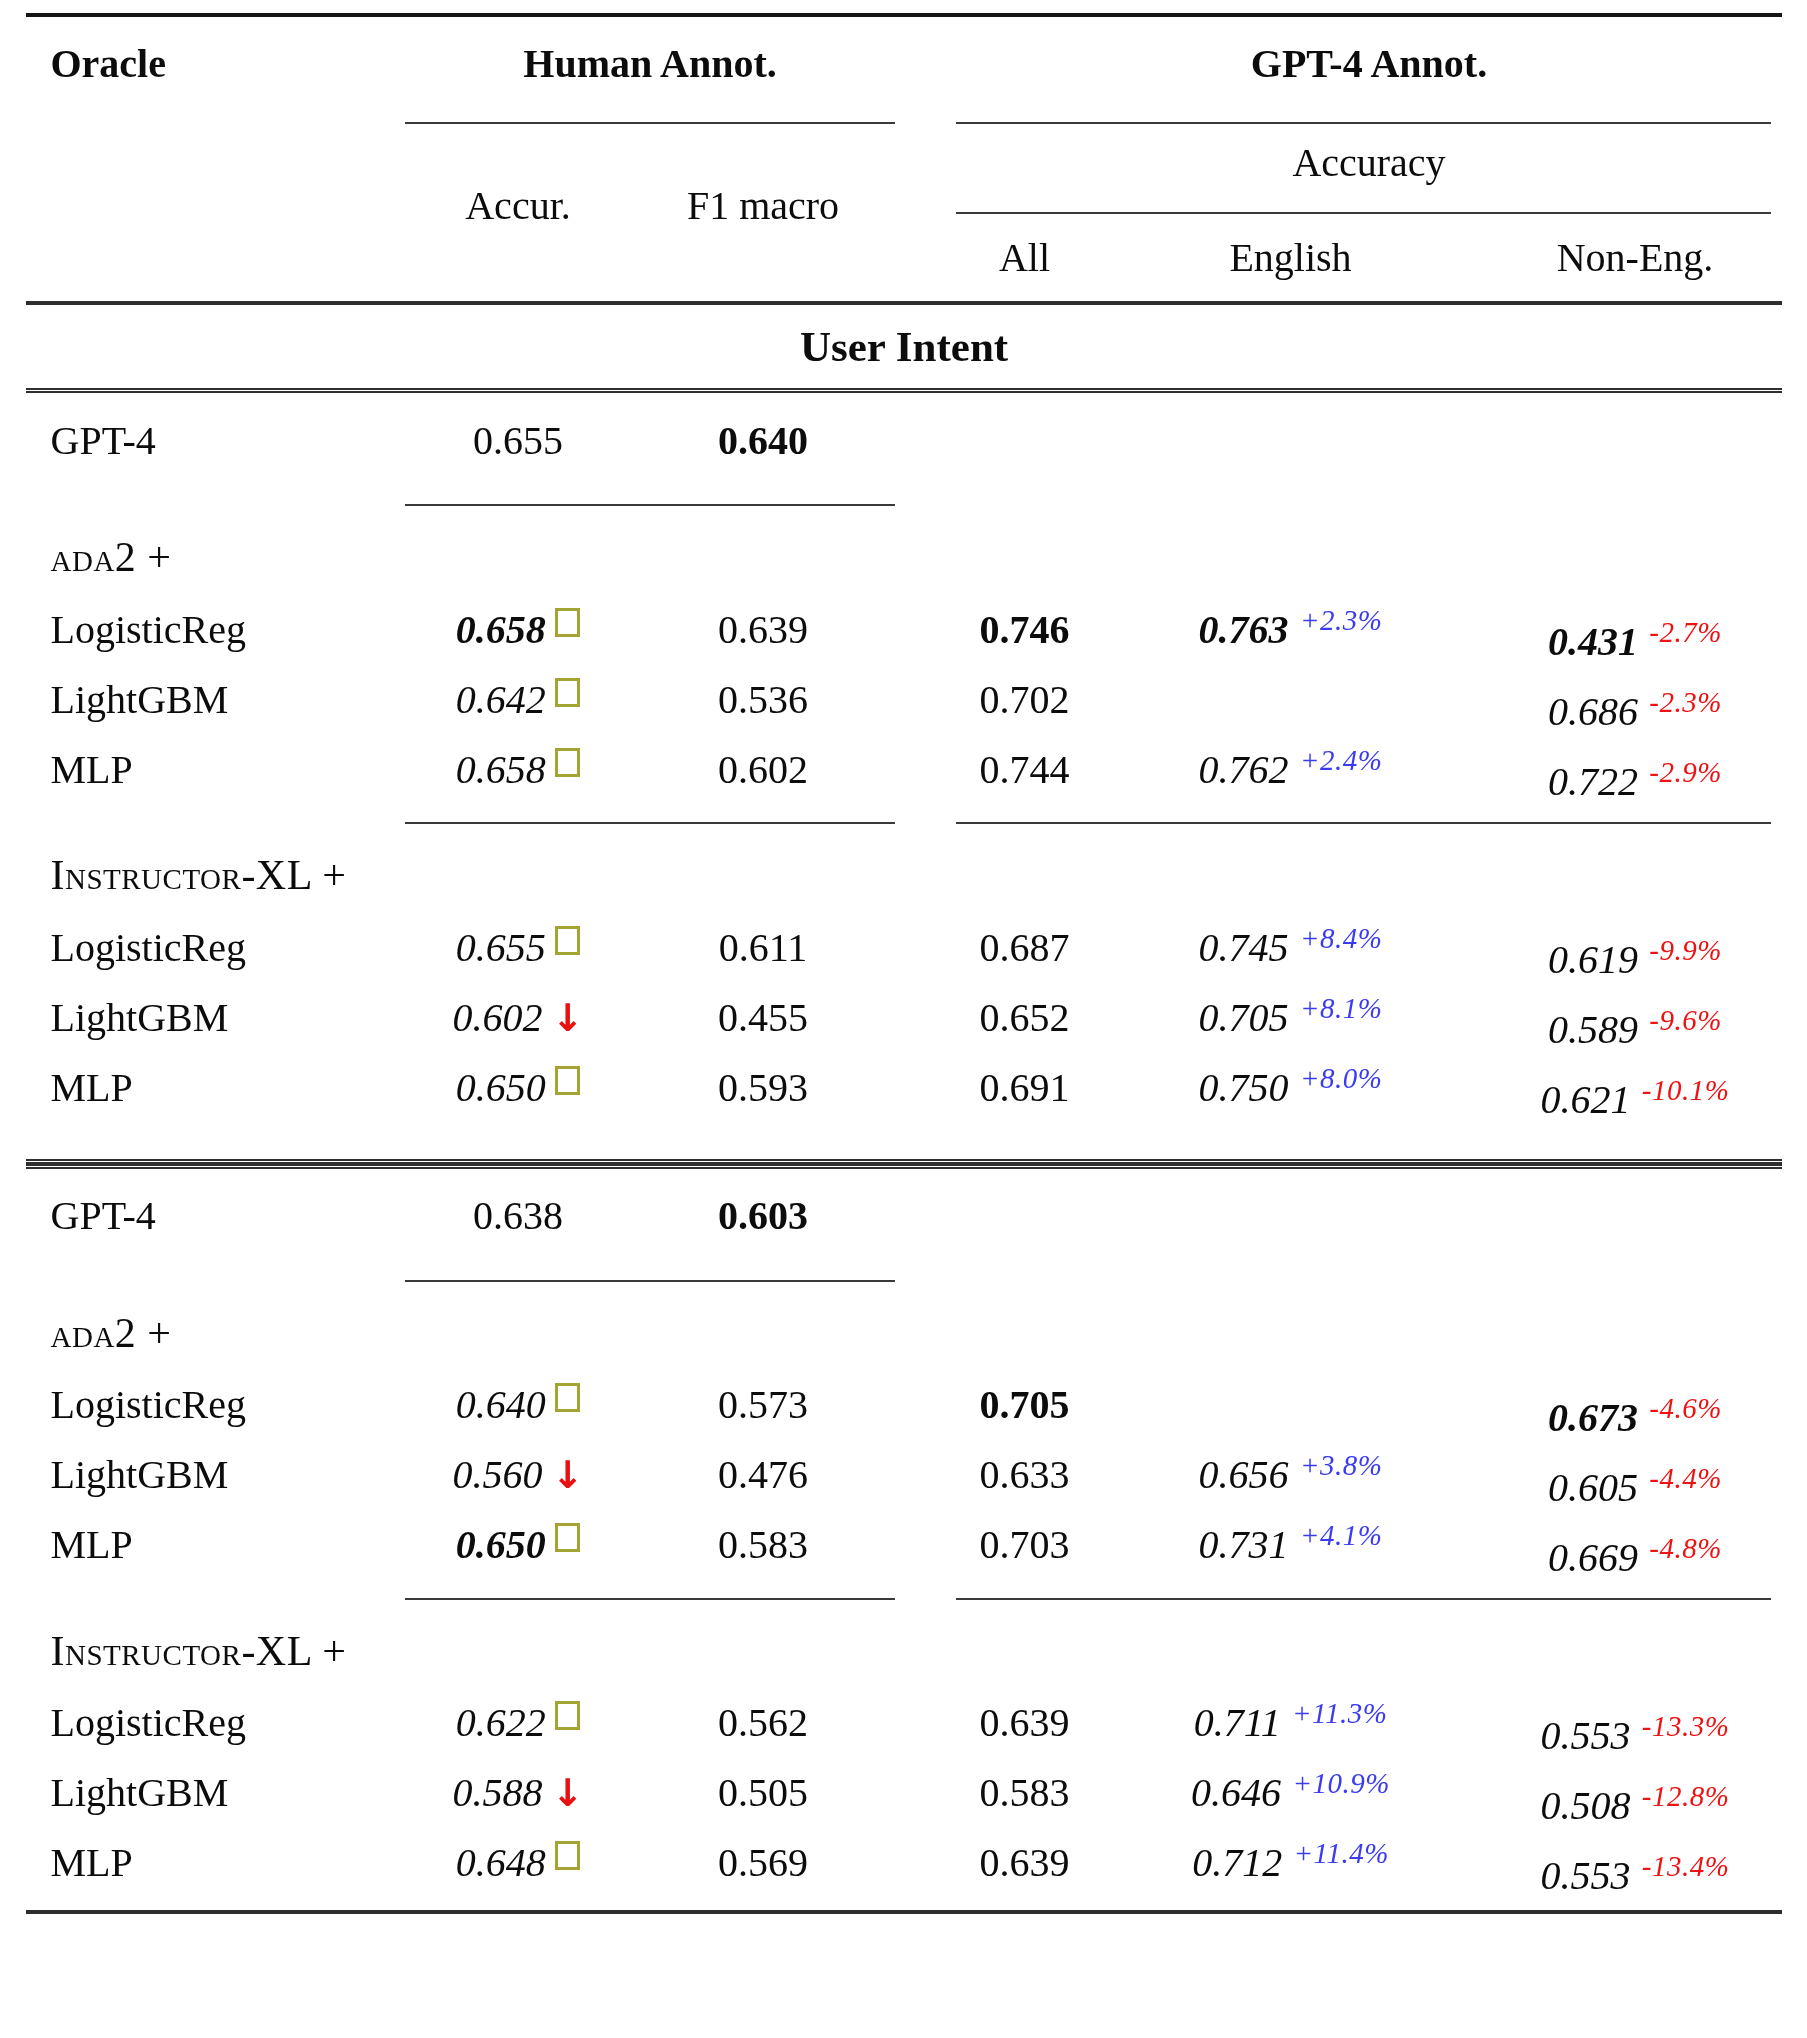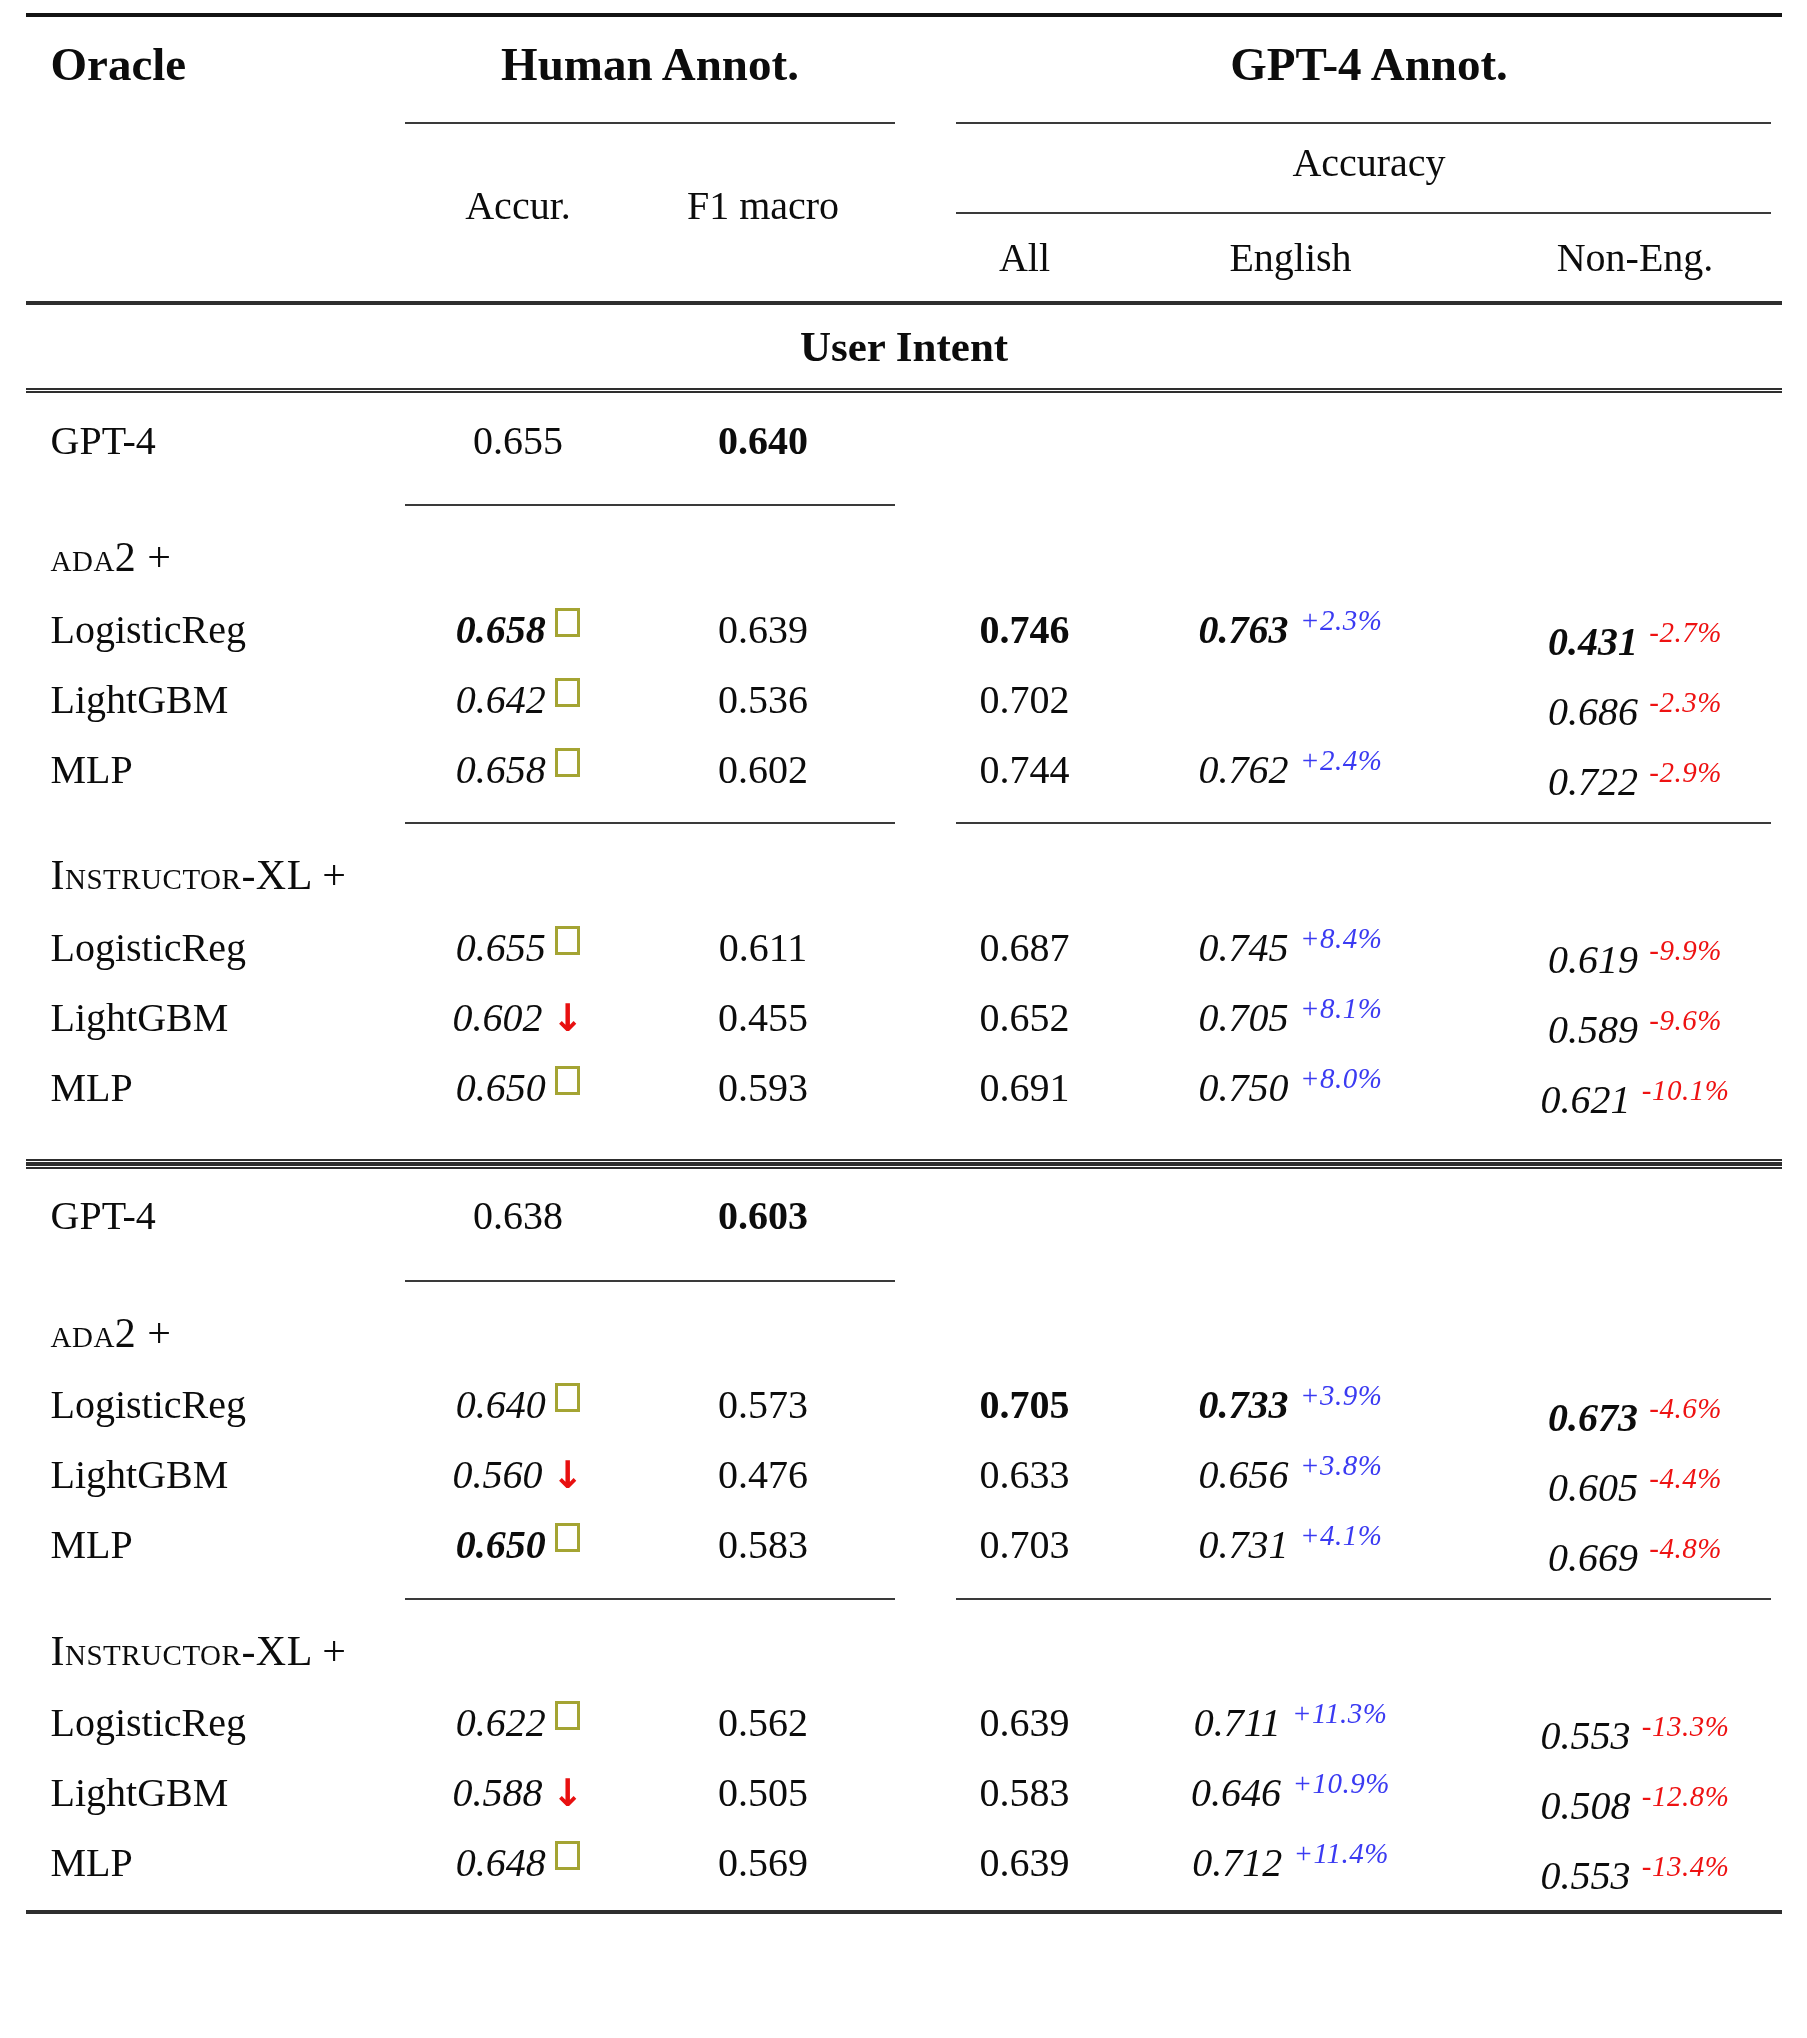--- a/index.html
+++ b/index.html
@@ -24,21 +24,21 @@
   .grid{display:grid;grid-template-columns:379px 226px 264px 61px 137px 395px 294px;align-items:center;}
   .m{grid-column:1;text-align:left;padding-left:24.5px;}
   .a{grid-column:2;text-align:center;}
   .f{grid-column:3;text-align:center;}
   .all{grid-column:5;text-align:center;}
   .en{grid-column:6;text-align:center;}
   .ne{grid-column:7;text-align:center;}
   .span23{grid-column:2/4;text-align:center;}
   .span47{grid-column:5/8;text-align:center;}
 
-  .hrow1{height:94px;font-size:47px;font-weight:bold;}
+  .hrow1{height:94px;font-size:40px;font-weight:bold;}
   .hrow2{height:77px;font-size:40px;}
   .hrow2 .lower{position:relative;top:43px;}
   .hrow3{height:87px;font-size:40px;}
   .cmrow{height:13px;}
   .cmrow20{height:19px;}
   .cmrow22{height:21px;}
   .cm23{grid-column:2/4;height:100%;border-bottom:2.8px solid var(--cmid);}
   .cm47{grid-column:5/8;height:100%;border-bottom:2.8px solid var(--cmid);margin-right:11.3px;}
 
   .band{height:83px;display:flex;align-items:center;justify-content:center;}
@@ -244,24 +244,20 @@
   </div>
 
   <div class="grid datarow">
     <div class="m">LogisticReg</div>
     <div class="a"><span class="cellwrap">
           <span class="val">0.640</span>
           <span class="marker sq">□</span>
         </span></div>
     <div class="f"><span class="val">0.573</span></div>
     <div class="all"><span class="val b">0.705</span></div>
-    <div class="en"><span class="cellwrap">
-          <span class="val b">0.733</span>
-          <span class="delta pos">+3.9%</span>
-        </span></div>
     <div class="ne"><span class="cellwrap">
           <span class="val b">0.673</span>
           <span class="delta neg">-4.6%</span>
         </span></div>
   </div>
 
   <div class="grid datarow">
     <div class="m">LightGBM</div>
     <div class="a"><span class="cellwrap">
           <span class="val">0.560</span>

